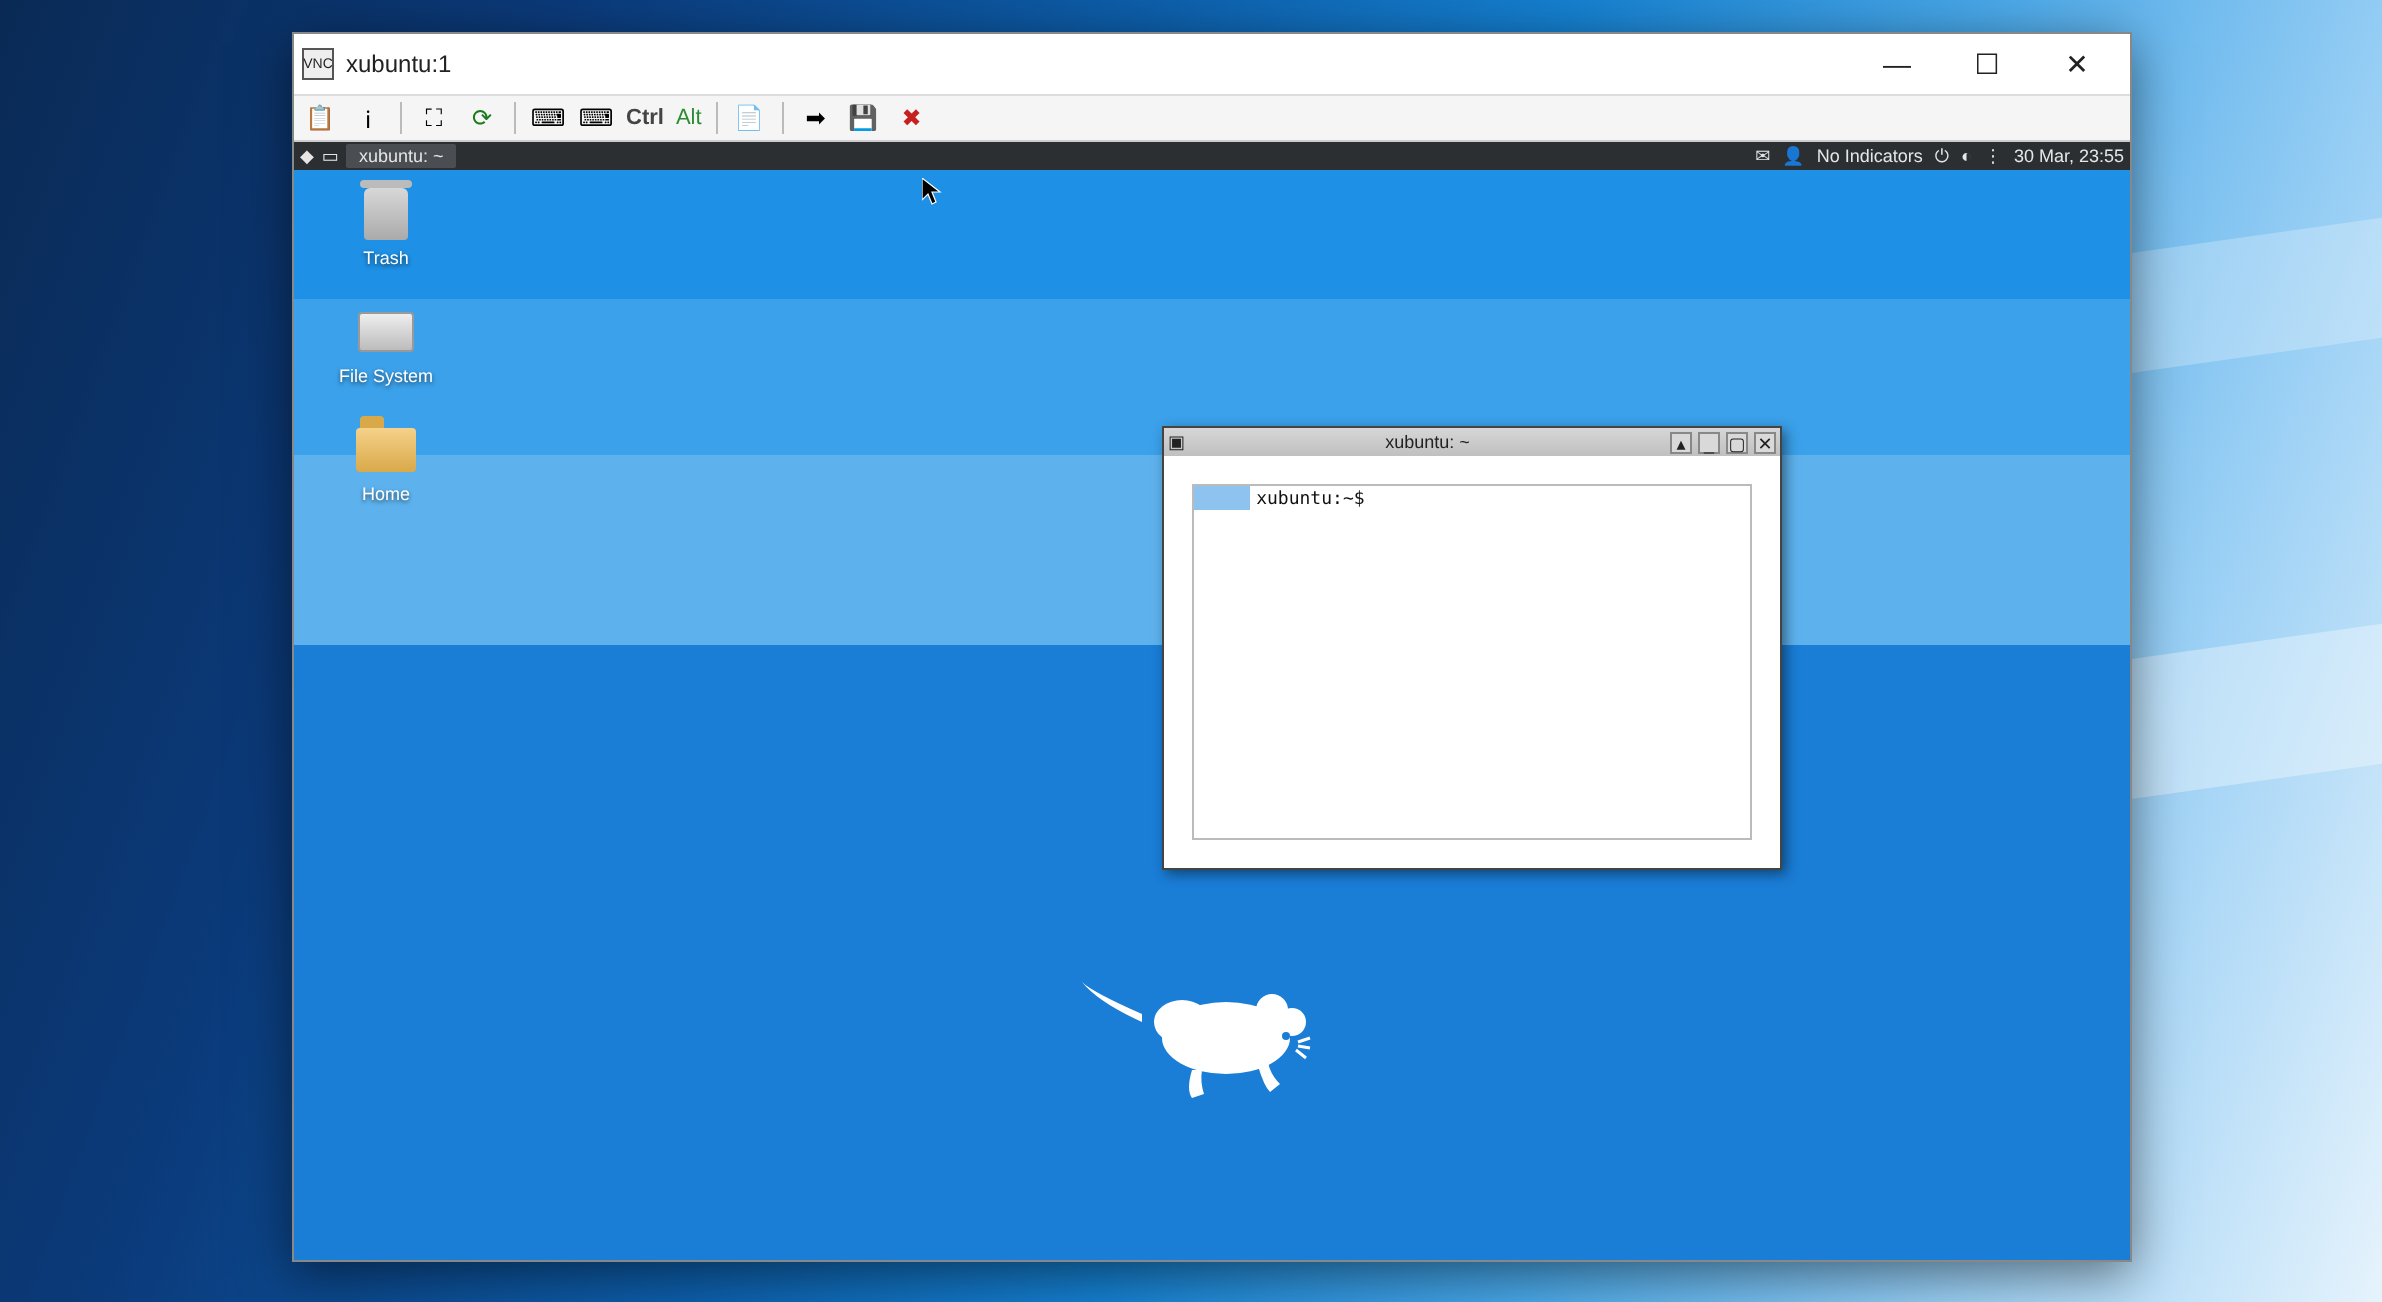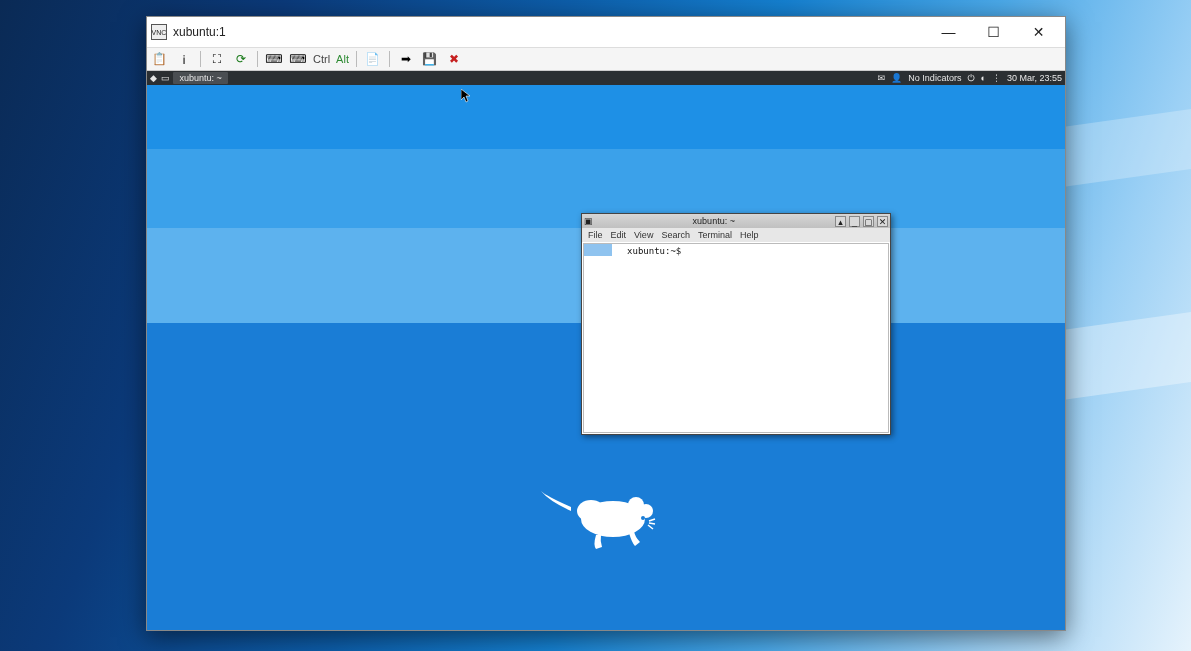--- a/index.html
+++ b/index.html
@@ -56,21 +56,21 @@
     border-top: 1px solid #ddd; border-bottom: 1px solid #ccc;
     padding: 0 2px; gap: 2px; font-size: 11px;
     background: #f5f5f5;
   }
   .tb-btn {
     width: 22px; height: 20px; display: flex; align-items: center; justify-content: center;
     border: 1px solid transparent; cursor: pointer; font-size: 12px;
   }
   .tb-sep { width: 1px; height: 16px; background: #bbb; margin: 0 3px; }
   .tb-key { font-weight: 500; padding: 0 2px; font-size: 11px; }
-  .key-ctrl { color: #444; }
+  .key-ctrl { color: #444; font-weight: bold; }
   .key-alt  { color: #2d8b33; text-align: center; }
 
   
   .remote {
     position: relative;
     width: 100%; height: 559px;
     background:
       linear-gradient(#2b2f32, #2b2f32) 0 0/100% 14px no-repeat,
       linear-gradient(to bottom,
         #1e90e6 0 14%,
@@ -140,23 +140,23 @@
   .term-title-btn {
     width: 11px; height: 11px; font-size: 9px; line-height: 11px;
     text-align: center; background: #d9d9d9; border: 1px solid #888; cursor: pointer;
   }
   .term-menu {
     height: 14px; display: flex; align-items: center; gap: 8px;
     font-size: 9px; padding: 0 6px; background: #e7e7e7; color: #333;
   }
   .term-menu span { cursor: pointer; }
   .term-body {
-    flex: 1; background: #fff; border: 1px solid #bbb; margin: 1px;
+    flex: 1; background: #fff; border: 1px solid #bbb; margin: 14px;
     font-family: "DejaVu Sans Mono", monospace; font-size: 9px;
-    padding: 2px 16px; color: #111; position: relative;
+    padding: 2px 4px; color: #111; position: relative;
   }
   .term-select {
     position: absolute; left: 0; top: 0; width: 28px; height: 12px;
     background: #8fc3ef;
   }
   .prompt { position: relative; white-space: pre; }
 
   .cursor-ptr {
     position: absolute; width: 10px; height: 14px;
     left: 314px; top: 18px; pointer-events: none;
@@ -211,20 +211,40 @@
         <span class="p-ico">✉</span>
         <span class="p-ico">👤</span>
         <span>No Indicators</span>
         <span class="p-ico">⏻</span>
         <span class="p-ico">◐</span>
         <span class="p-ico">⋮</span>
         <span>30 Mar, 23:55</span>
       </div>
     </div>
 
+    <div class="desktop-icons">
+      <div class="dicon">
+        <div class="dicon-glyph">
+            <div class="trash-glyph"></div>
+          </div>
+        <div>Trash</div>
+      </div>
+      <div class="dicon">
+        <div class="dicon-glyph">
+            <div class="fs-glyph"></div>
+          </div>
+        <div>File System</div>
+      </div>
+      <div class="dicon">
+        <div class="dicon-glyph">
+            <div class="home-glyph"></div>
+          </div>
+        <div>Home</div>
+      </div>
+    </div>
 
     <div class="mouse-logo">
       <svg viewBox="0 0 130 80">
         <g fill="#fff">
           <ellipse cx="72" cy="48" rx="32" ry="18"></ellipse>
           <ellipse cx="50" cy="40" rx="14" ry="11"></ellipse>
           <path d="M30 36 Q5 25 0 20 Q8 30 30 40 Z"></path>
           <circle cx="95" cy="34" r="8"></circle>
           <circle cx="105" cy="40" r="7"></circle>
           <path d="M55 64 q-3 10 0 14 l6 -2 q-2 -6 -1 -12z"></path>
@@ -237,28 +257,20 @@
 
     <div class="term">
       <div class="term-title">
         <span class="term-title-icon">▣</span>
         <span class="term-title-text">xubuntu: ~</span>
         <span class="term-title-btn">▴</span>
         <span class="term-title-btn">_</span>
         <span class="term-title-btn">▢</span>
         <span class="term-title-btn">✕</span>
       </div>
-      <div class="term-menu">
-        <span>File</span>
-        <span>Edit</span>
-        <span>View</span>
-        <span>Search</span>
-        <span>Terminal</span>
-        <span>Help</span>
-      </div>
       <div class="term-body">
         <div class="term-select"></div>
         <div class="prompt">     xubuntu:~$ </div>
       </div>
     </div>
 
     <div class="cursor-ptr">
       <svg viewBox="0 0 10 14">
           <path d="M0 0 L0 11 L3 8 L5 13 L7 12 L5 7 L9 7 Z" fill="#000" stroke="#fff" stroke-width="0.6"></path>
         </svg>

